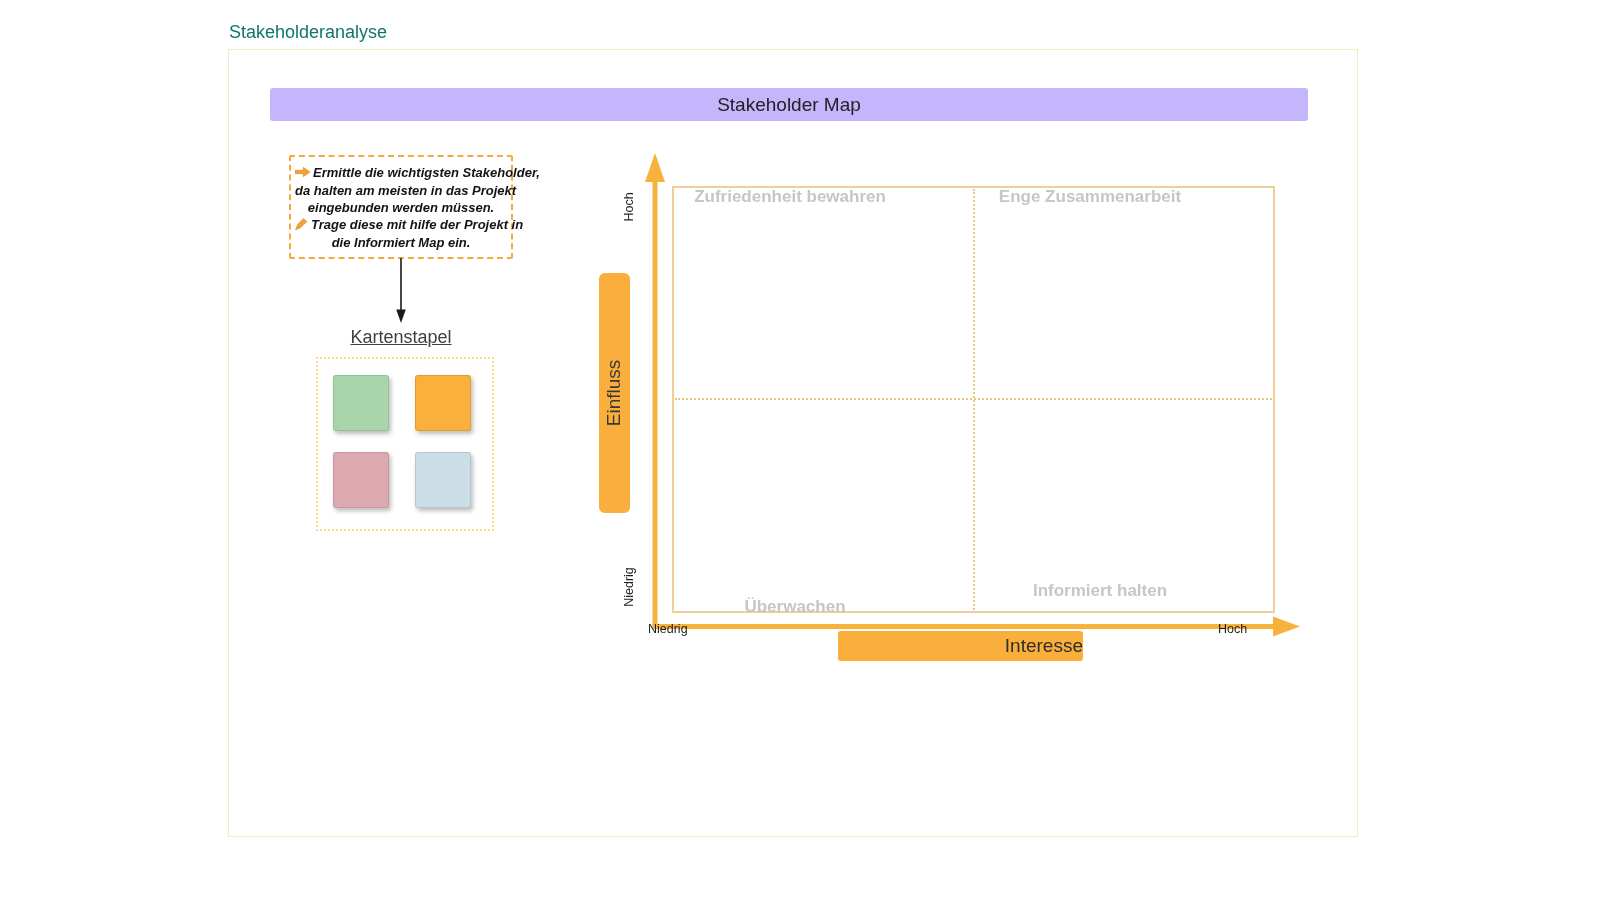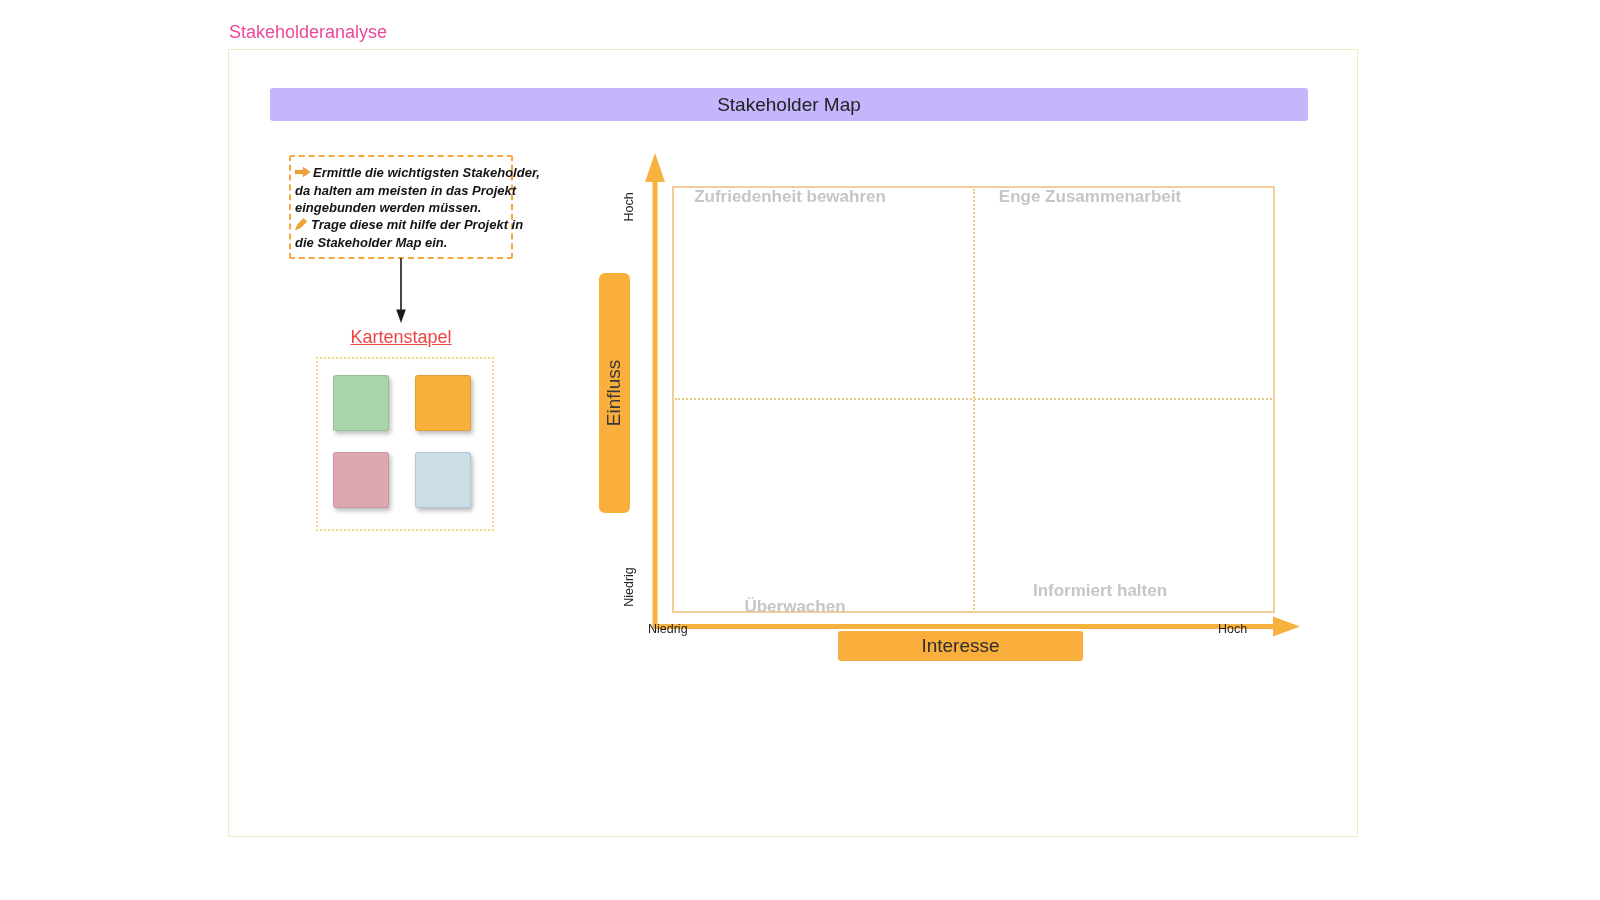--- a/index.html
+++ b/index.html
@@ -4,45 +4,45 @@
 <style>
   html,body{margin:0;padding:0;background:#ffffff;}
   body{
     width:1600px;height:900px;position:relative;overflow:hidden;
     font-family:"Liberation Sans","DejaVu Sans",sans-serif;
     -webkit-font-smoothing:antialiased;
   }
   .abs{position:absolute;}
 
   
-  #page-title{left:229px;top:22px;font-size:18px;color:#ec4899;}
+  #page-title{left:229px;top:22px;font-size:18px;color:#0f766e;}
 
   
   #board{left:228px;top:49px;width:1128px;height:786px;border:1px solid #F2EBBE;background:#fff;}
 
   
   #banner{left:270px;top:88px;width:1038px;height:33px;border-radius:3px;
     display:flex;align-items:center;justify-content:center;
     font-size:19px;color:#222;}
 
   
   #instruction-box{left:289px;top:155px;width:224px;height:104px;
     border:2px dashed #F5A93C;border-radius:2px;background:#fff;
     display:flex;flex-direction:column;justify-content:center;
     font-style:italic;font-weight:600;font-size:13px;line-height:17px;
-    color:#141414;text-align:left;padding:2px 4px;box-sizing:border-box;}
+    color:#141414;text-align:center;padding:2px 4px;box-sizing:border-box;}
   .instr-line{white-space:nowrap;}
   .instr-icon{display:inline-block;vertical-align:-1px;margin-right:3px;}
 
   
   #connector{left:394px;top:258px;}
 
   
   #stack-title{left:321px;top:327px;width:160px;text-align:center;
-    font-size:18px;color:#ef4444;text-decoration:underline;}
+    font-size:18px;color:#404040;text-decoration:underline;}
   #stack-box{left:316px;top:357px;width:174px;height:170px;border:2px dotted #F8DA85;}
   .card{width:56px;height:56px;border-radius:3px;border:1px solid rgba(0,0,0,0.10);
     box-shadow:2px 3px 4px rgba(110,110,110,0.45);box-sizing:border-box;}
   #card-green{left:333px;top:375px;}
   #card-orange{left:415px;top:375px;}
   #card-pink{left:333px;top:452px;}
   #card-blue{left:415px;top:452px;}
 
   
   #quad-box{left:672px;top:186px;width:603px;height:427px;border:2px solid #F0CD99;
@@ -98,21 +98,21 @@
     <span>eingebunden werden müssen.</span>
   </div>
   <div class="instr-line">
     <span class="instr-icon">
       <svg width="13" height="12" viewBox="0 0 13 12">
           <path d="M0.8 11.6 L2.6 6.4 L8.6 0.4 L11.8 3.6 L5.8 9.6 Z M0.8 11.6 L3.4 10.6 L1.8 9 Z" fill="#F2A139" stroke="#D98A1F" stroke-width="0.6"></path>
         </svg>
     </span><span>Trage diese mit hilfe der Projekt in</span>
   </div>
   <div class="instr-line">
-    <span>die Stakeholder Map ein.</span>
+    <span>die Informiert Map ein.</span>
   </div>
 </div>
 
 <svg class="abs" id="connector" width="14" height="66">
   <line x1="7" y1="0" x2="7" y2="53" stroke="#1a1a1a" stroke-width="1.6"></line>
   <polygon points="7,65 2.2,51.5 11.8,51.5" fill="#1a1a1a"></polygon>
 </svg>
 
 <div class="abs" id="stack-title">Kartenstapel</div>
 <div class="abs" id="stack-box"></div>
@@ -138,15 +138,15 @@
 </svg>
 
 <div class="abs axis-end-label" id="y-hoch">Hoch</div>
 <div class="abs axis-end-label" id="y-niedrig">Niedrig</div>
 <div class="abs axis-end-label" id="x-niedrig">Niedrig</div>
 <div class="abs axis-end-label" id="x-hoch">Hoch</div>
 
 <div class="abs" id="einfluss-bar" style="background: rgb(250, 174, 59);">
   <span>Einfluss</span>
 </div>
-<div class="abs" id="interesse-bar" style="background: rgb(250, 174, 59);">
+<div class="abs" id="interesse-bar" style="background: rgb(250, 174, 59); justify-content: flex-end;">
   <span>Interesse</span>
 </div>
 
 </body></html>

